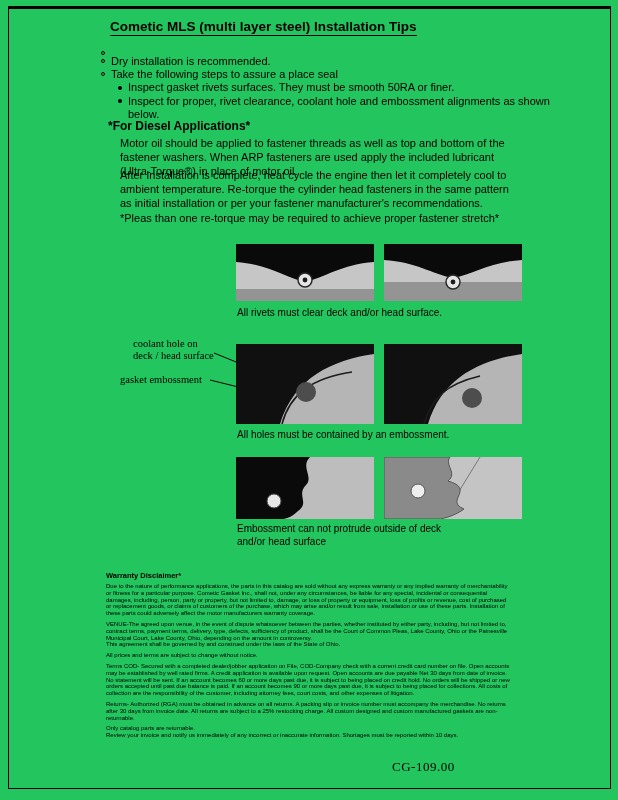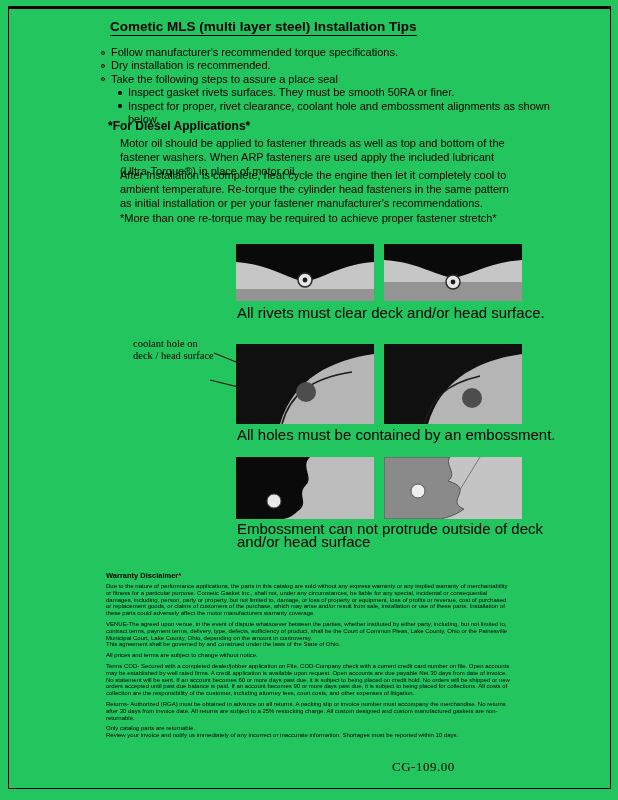--- a/index.html
+++ b/index.html
@@ -36,21 +36,21 @@
   .colL { left:236px; }
   .colR { left:384px; }
   .dimg { position:absolute; width:138px; }
   .dimg svg { display:block; width:100%; height:100%; }
   .r1 { top:244px; height:57px; }
   .r2 { top:344px; height:80px; }
   .r3 { top:457px; height:62px; }
   .lbl1 { top:228px; }
   .lbl2 { top:328px; }
   .lbl3 { top:442px; }
-  .caption { position:absolute; left:237px; font-size:15px; line-height:13px; white-space:pre-line; }
+  .caption { position:absolute; left:237px; font-size:10px; line-height:13px; white-space:pre-line; }
   .cap1 { top:306px; }
   .cap2 { top:428px; }
   .cap3 { top:522px; }
   .callout { position:absolute; font-size:10.5px; line-height:11.5px; white-space:pre-line;font-family:Liberation Serif, serif; }
   .co1 { left:133px; top:338px; width:82px; }
   .co2 { left:120px; top:374px; width:90px; }
   .callout-lines { position:absolute; left:0; top:300px; width:618px; height:140px; pointer-events:none; }
   .warranty { position:absolute; left:106px; top:571px; width:407px; }
   .warranty h2 { font-size:7.5px; font-weight:bold; margin-bottom:3px; }
   .warranty p { font-size:6px; line-height:6.8px; margin-bottom:4px; white-space:pre-line; }
@@ -60,21 +60,20 @@
 <body>
 
 <div class="page">
   <div class="frame"></div>
 
   <h1 class="title">Cometic MLS (multi layer steel) Installation Tips</h1>
 
   <div class="tips">
     <div class="li l1">
       <span class="mk o"></span>
-      <span>Follow manufacturer's recommended torque specifications.</span>
     </div>
     <div class="li l1">
       <span class="mk o"></span>
       <span>Dry installation is recommended.</span>
     </div>
     <div class="li l1">
       <span class="mk o"></span>
       <span>Take the following steps to assure a place seal</span>
     </div>
     <div class="li l2">
@@ -83,21 +82,21 @@
     </div>
     <div class="li l2">
       <span class="mk f"></span>
       <span>Inspect for proper, rivet clearance, coolant hole and embossment alignments as shown below.</span>
     </div>
   </div>
 
   <h2 class="diesel-h">*For Diesel Applications*</h2>
   <p class="bodyp p1">Motor oil should be applied to fastener threads as well as top and bottom of the fastener washers. When ARP fasteners are used apply the included lubricant (Ultra-Torque®) in place of motor oil.</p>
   <p class="bodyp p2">After Installation is complete, heat cycle the engine then let it completely cool to ambient temperature. Re-torque the cylinder head fasteners in the same pattern as initial installation or per your fastener manufacturer's recommendations.</p>
-  <p class="bodyp note">*More than one re-torque may be required to achieve proper fastener stretch*</p>
+  <p class="bodyp note">*Pleas than one re-torque may be required to achieve proper fastener stretch*</p>
 
   <div class="dlabel colL lbl1">RIGHT</div>
   <div class="dlabel colR lbl1">WRONG</div>
 
   <div class="dimg colL r1">
     <svg viewBox="0 0 138 57" preserveAspectRatio="none">
       <rect x="0" y="0" width="138" height="57" fill="#c6c6c6"></rect>
       <rect x="0" y="45" width="138" height="12" fill="#949494"></rect>
       <path d="M0,0 H138 V18 C106,20 88,34 69,38 C50,34 32,20 0,18 Z" fill="#0a0a0a"></path>
       <circle cx="69" cy="36" r="7" fill="#e6e6e6" stroke="#2a2a2a" stroke-width="1.5"></circle>
@@ -113,20 +112,21 @@
       <circle cx="69" cy="38" r="2.4" fill="#1c1c1c"></circle>
     </svg>
   </div>
   <div class="caption cap1">All rivets must clear deck and/or head surface.</div>
 
   <div class="dlabel colL lbl2">RIGHT</div>
   <div class="dlabel colR lbl2">WRONG</div>
 
   <div class="callout co1">coolant hole on
 deck / head surface</div>
+  <div class="callout co2">gasket embossment</div>
   <svg class="callout-lines" viewBox="0 0 618 140">
     <line x1="214" y1="53" x2="300" y2="88" stroke="#000" stroke-width="1"></line>
     <line x1="210" y1="80" x2="287" y2="99" stroke="#000" stroke-width="1"></line>
   </svg>
 
   <div class="dimg colL r2">
     <svg viewBox="0 0 138 80" preserveAspectRatio="none">
       <rect x="0" y="0" width="138" height="80" fill="#b5b5b5"></rect>
       <path d="M0,0 H138 V10 C96,16 58,34 44,80 L0,80 Z" fill="#101010"></path>
       <path d="M46,80 C54,50 76,34 116,28" fill="none" stroke="#1d1d1d" stroke-width="1.6"></path>

